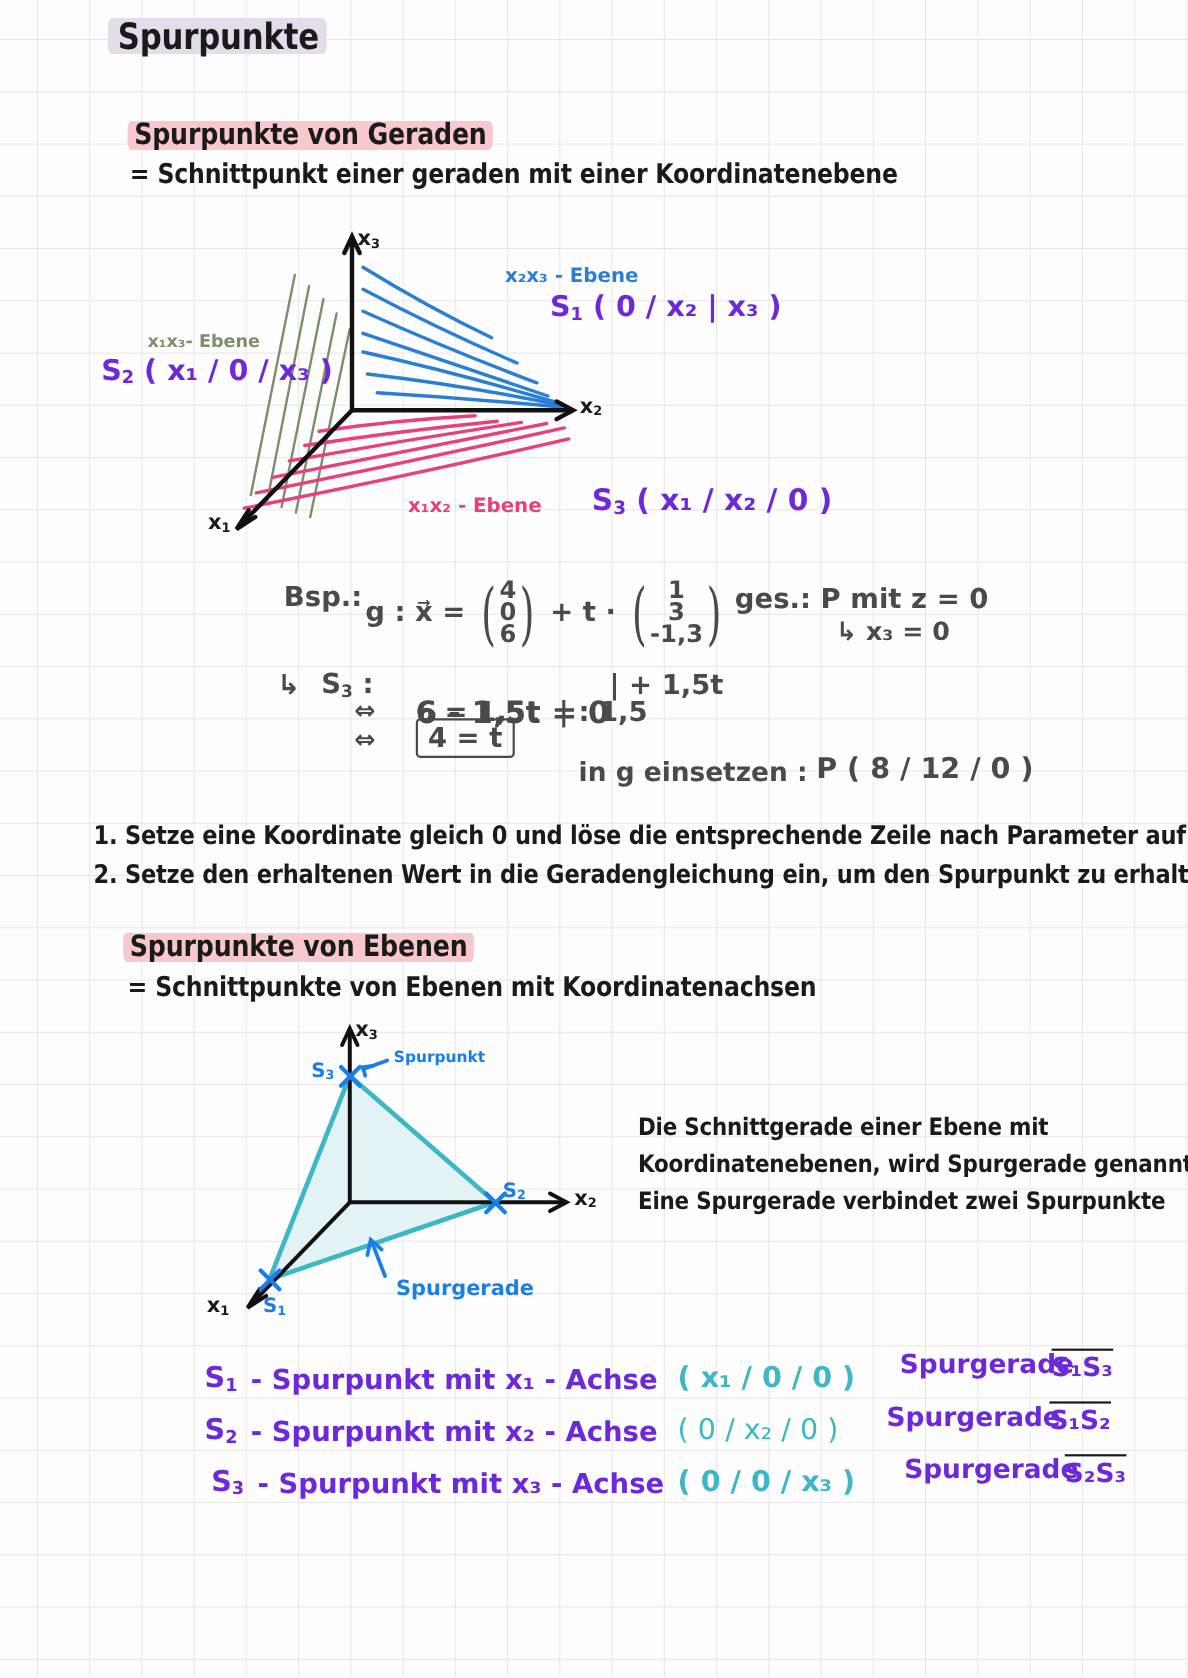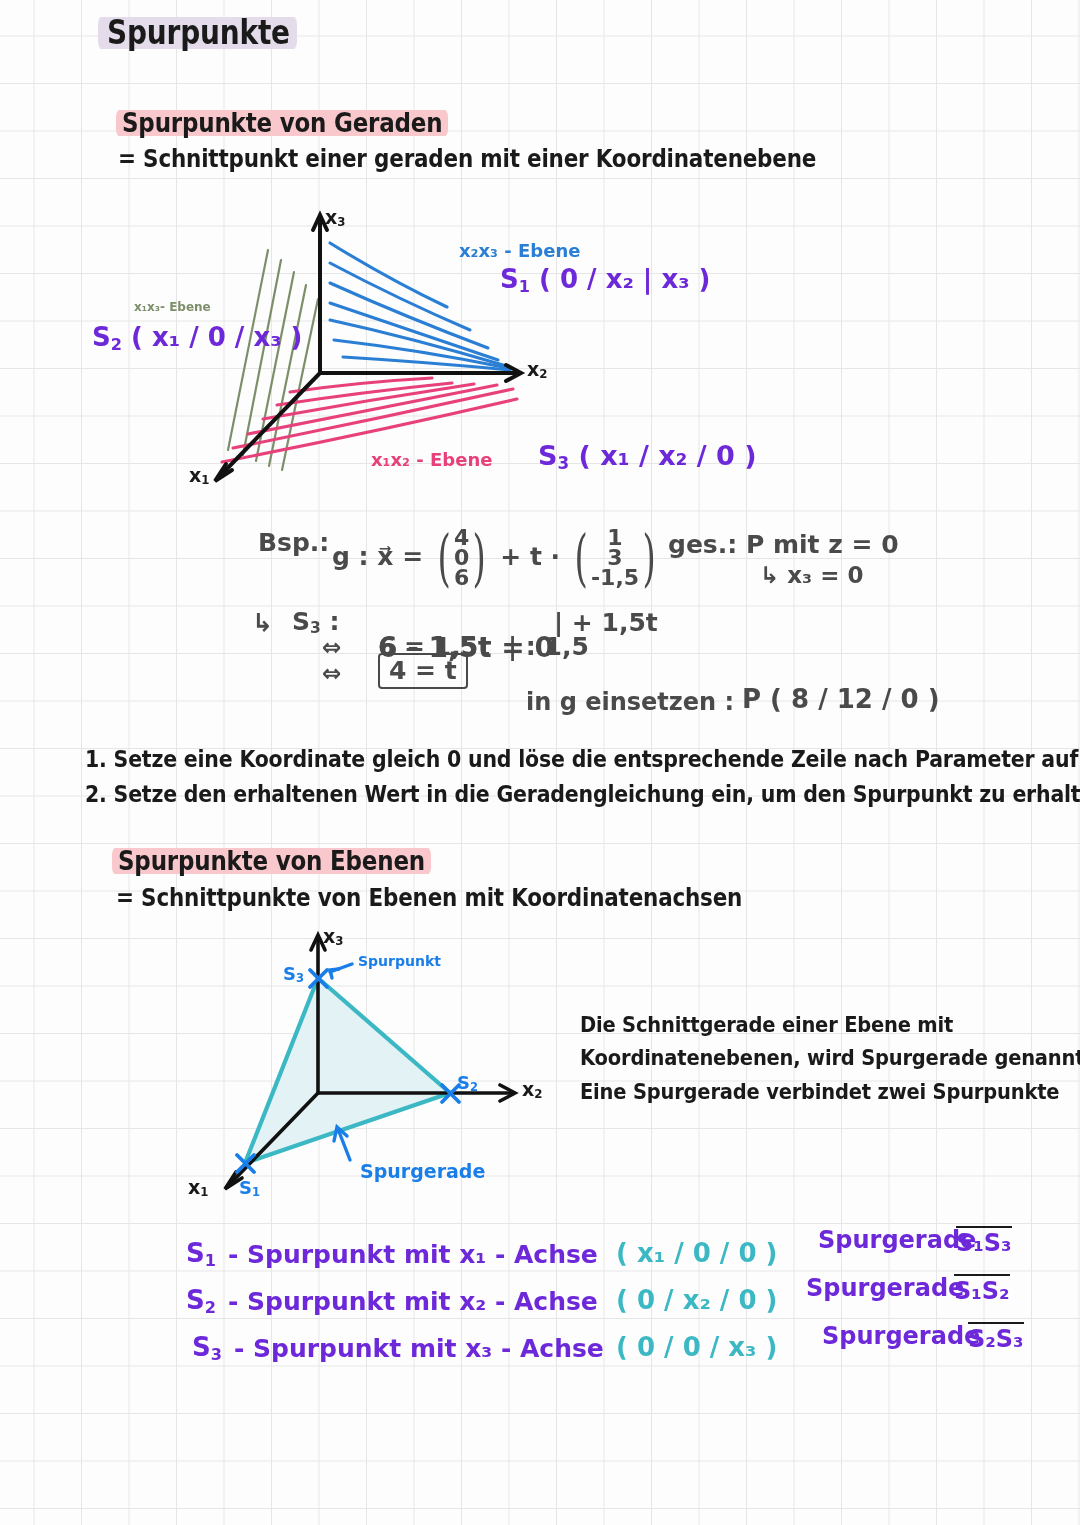--- a/index.html
+++ b/index.html
@@ -149,21 +149,21 @@
       </g>
     </svg>
 
     
     <div class="abs axlbl" style="left:325px;top:206px;">x<sub>3</sub></div>
     <div class="abs axlbl" style="left:527px;top:358px;">x<sub>2</sub></div>
     <div class="abs axlbl" style="left:189px;top:464px;">x<sub>1</sub></div>
 
     
     <div class="abs lbl c-blue" style="left:438px;top:240px;margin-left:21px;">x₂x₃ - Ebene</div>
-    <div class="abs lbl c-green" style="left:134px;top:300px;font-size:12px;">x₁x₃- Ebene</div>
+    <div class="abs lbl c-green" style="left:134px;top:300px;font-size:16px;">x₁x₃- Ebene</div>
     <div class="abs lbl c-pink" style="left:371px;top:449px;">x₁x₂ - Ebene</div>
 
     
     <div class="abs hw hw-blk" style="left:500px;top:264px;font-size:26px;">
       <span>S<sub>1</sub></span>
       <span>( 0 / x₂ | x₃ )</span>
     </div>
     <div class="abs hw hw-blk" style="left:92px;top:322px;font-size:26px;">
       <span>S<sub>2</sub></span>
       <span>( x₁ / 0 / x₃ )</span>
@@ -186,21 +186,21 @@
         <span>6</span>
       </span>
       <span class="par">)</span>
     </span>
     <span>+ t ·</span>
     <span class="vec">
       <span class="par">(</span>
       <span class="col">
         <span>1</span>
         <span>3</span>
-        <span>-1,5</span>
+        <span>-1,3</span>
       </span>
       <span class="par">)</span>
     </span>
   </div>
 
   <div class="abs hw" style="left:668px;top:530px;font-size:25px;">ges.:  P  mit  z = 0</div>
   <div class="abs hw" style="left:760px;top:562px;font-size:23px;">↳ x₃ = 0</div>
 
   <div class="abs hw" style="left:252px;top:608px;font-size:25px;">↳</div>
   <div class="abs hw" style="left:292px;top:607px;font-size:25px;">S<sub>3</sub> :</div>
@@ -283,21 +283,21 @@
 
   <div class="abs" style="left:186px;top:1238px;">
     <div style="position:relative;height:47px;">
       <span class="hw hw-blk" style="position:absolute;left:0;top:0;font-size:26px;">S<sub>1</sub></span>
       <span class="hw hw-blk" style="position:absolute;left:42px;top:2px;font-size:25px;">- Spurpunkt mit x₁ - Achse</span>
       <span class="hw c-teal" style="position:absolute;left:430px;top:0px;font-size:26px;font-weight:700;">( x₁ / 0 / 0 )</span>
     </div>
     <div style="position:relative;height:47px;">
       <span class="hw hw-blk" style="position:absolute;left:0;top:0;font-size:26px;">S<sub>2</sub></span>
       <span class="hw hw-blk" style="position:absolute;left:42px;top:2px;font-size:25px;">- Spurpunkt mit x₂ - Achse</span>
-      <span class="hw c-teal" style="position:absolute;left:430px;top:0px;font-size:26px;font-weight:700;">( 0 / x₂ / 0 )</span>
+      <span class="hw c-teal" style="position:absolute;left:430px;top:0px;font-size:26px;font-weight:400;">( 0 / x₂ / 0 )</span>
     </div>
     <div style="position:relative;height:47px;">
       <span class="hw hw-blk" style="position:absolute;left:6px;top:0;font-size:26px;">S<sub>3</sub></span>
       <span class="hw hw-blk" style="position:absolute;left:48px;top:2px;font-size:25px;">- Spurpunkt mit x₃ - Achse</span>
       <span class="hw c-teal" style="position:absolute;left:430px;top:0px;font-size:26px;font-weight:700;">( 0 / 0 / x₃ )</span>
     </div>
   </div>
 
   <div class="abs" style="left:806px;top:1226px;">
     <div style="position:relative;height:48px;">

